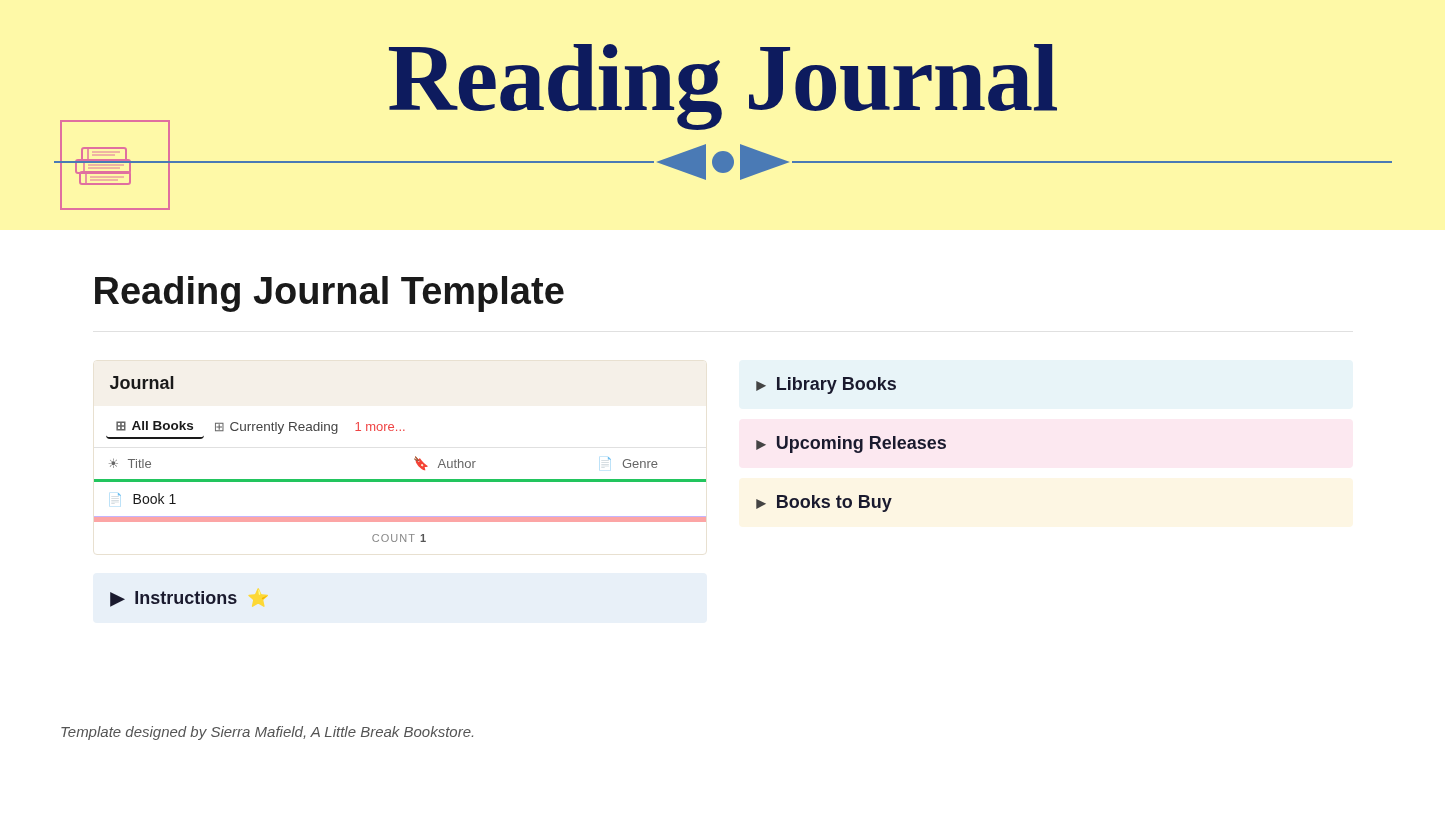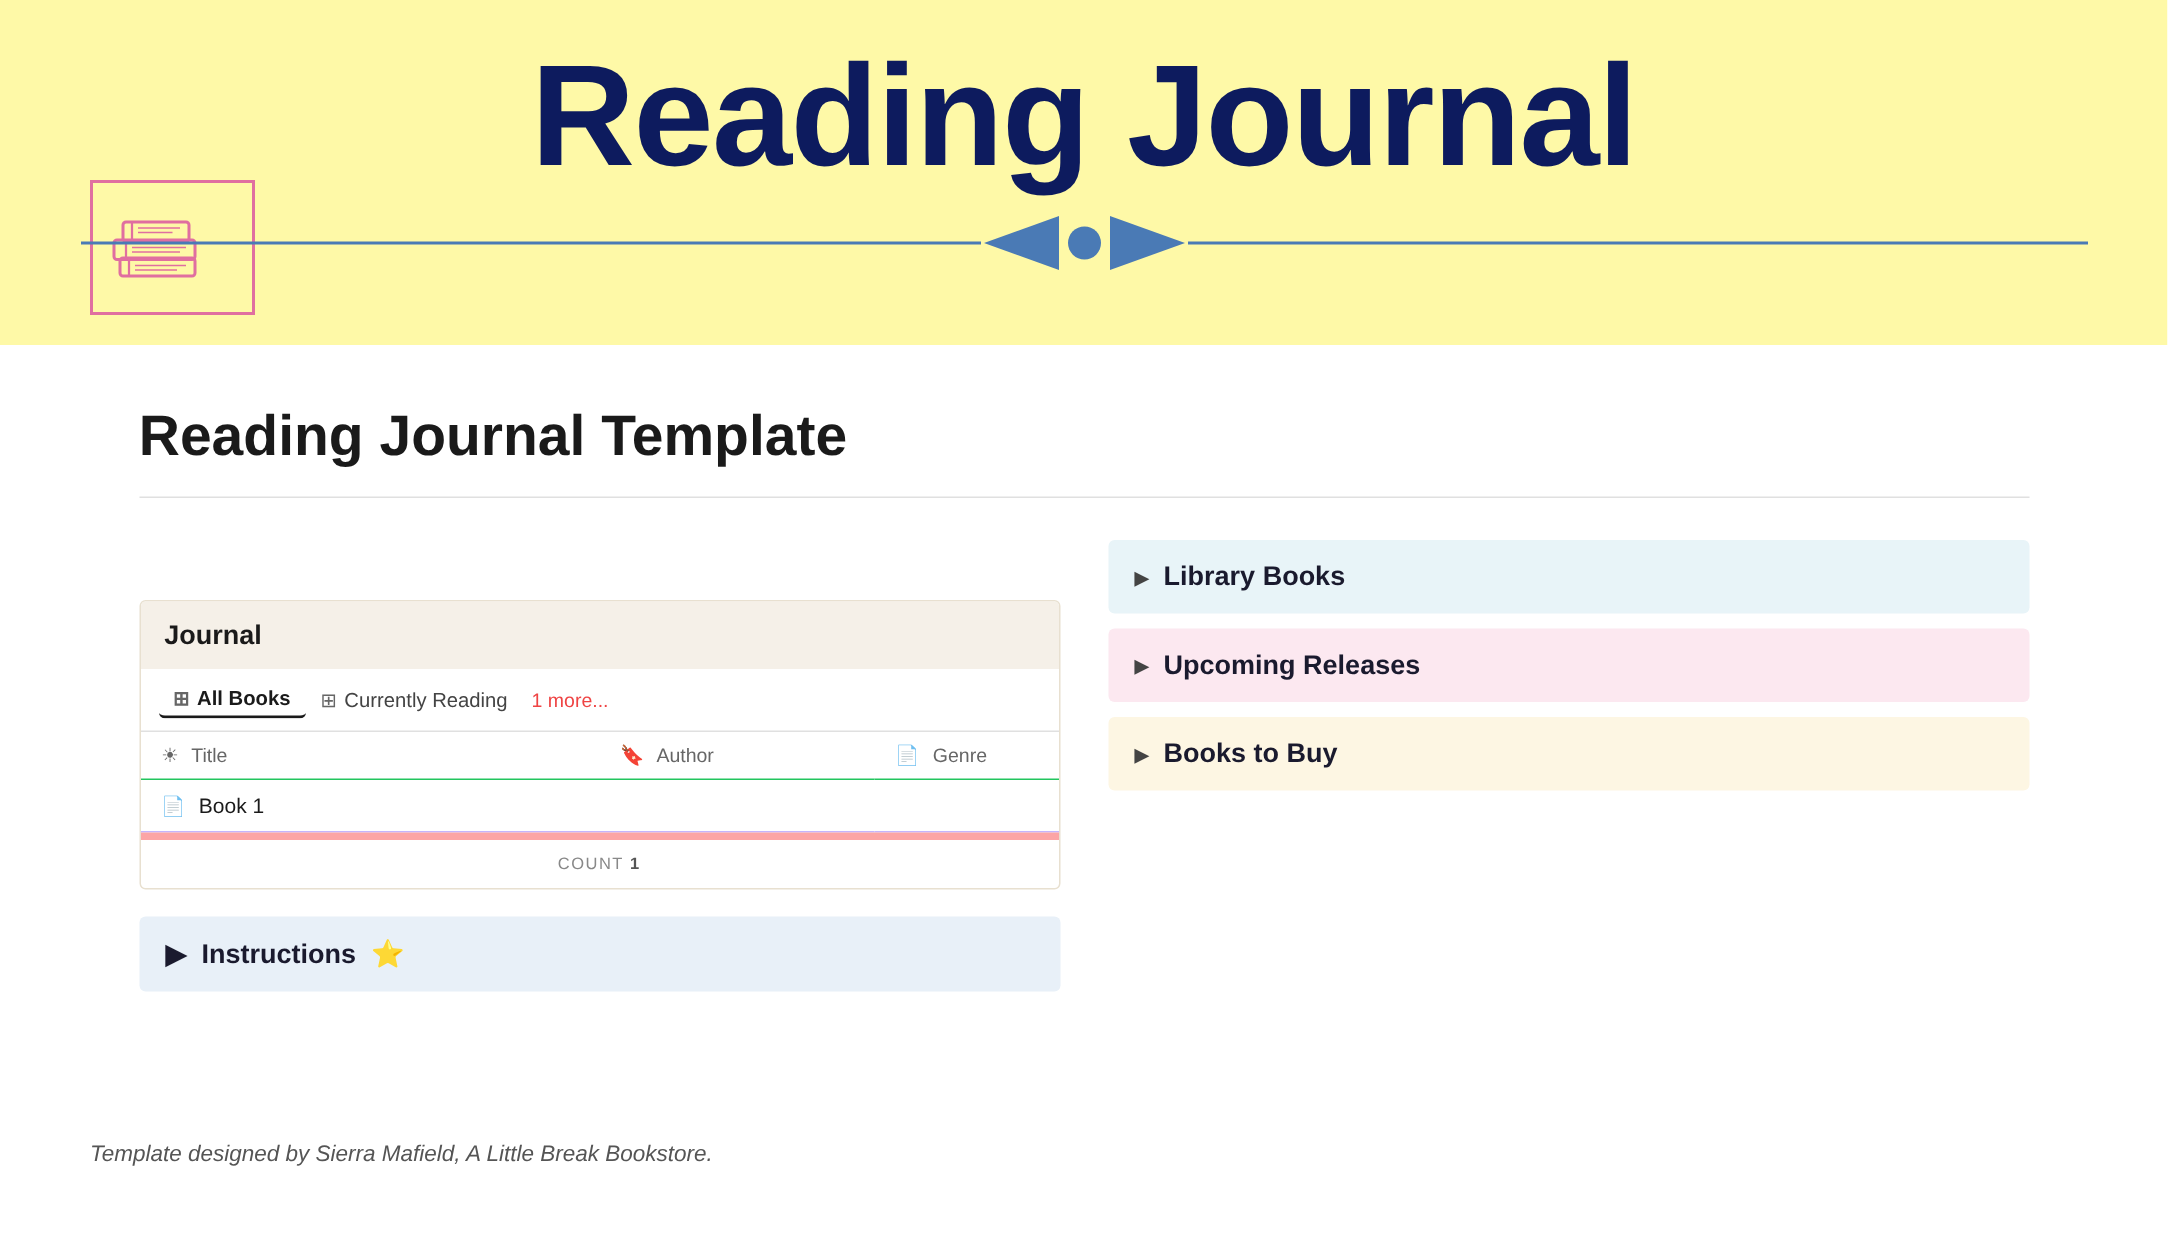--- a/index.html
+++ b/index.html
@@ -15,21 +15,21 @@
       text-align: center;
       padding: 30px 0 0 0;
       position: relative;
       height: 230px;
       overflow: hidden;
     }
     .banner-title {
       font-size: 96px;
       font-weight: 900;
       color: #0d1b5e;
-      font-family: Liberation Sans, sans-serif;
+      font-family: Liberation Serif, serif;
       letter-spacing: -1px;
       line-height: 1;
     }
     .banner-divider {
       position: absolute;
       bottom: 50px;
       left: 0;
       right: 0;
       display: flex;
       align-items: center;
@@ -106,21 +106,20 @@
       align-items: flex-start;
     }
     .left-col { flex: 1; min-width: 0; }
     .right-col { flex: 1; min-width: 0; }
 
     
     .journal-section {
       border: 1px solid #e8e0d0;
       border-radius: 4px;
       overflow: hidden;
-      margin-top: 40px;
     }
     .journal-header {
       background: #f5f0e8;
       padding: 12px 16px;
       font-size: 18px;
       font-weight: 700;
       color: #1a1a1a;
     }
     .journal-tabs {
       display: flex;
@@ -160,21 +159,21 @@
     .data-table {
       width: 100%;
       border-collapse: collapse;
     }
     .data-table th {
       text-align: left;
       padding: 8px 14px;
       font-size: 13px;
       color: #666;
       font-weight: 500;
-      border-bottom: 1px solid #22c55e;
+      border-bottom: 3px solid #22c55e;
       background: #fff;
     }
     .data-table td {
       padding: 9px 14px;
       font-size: 14px;
       color: #1a1a1a;
       border-bottom: 1px solid #c4b5fd;
     }
     .col-title { width: 50%; }
     .col-author { width: 30%; }

